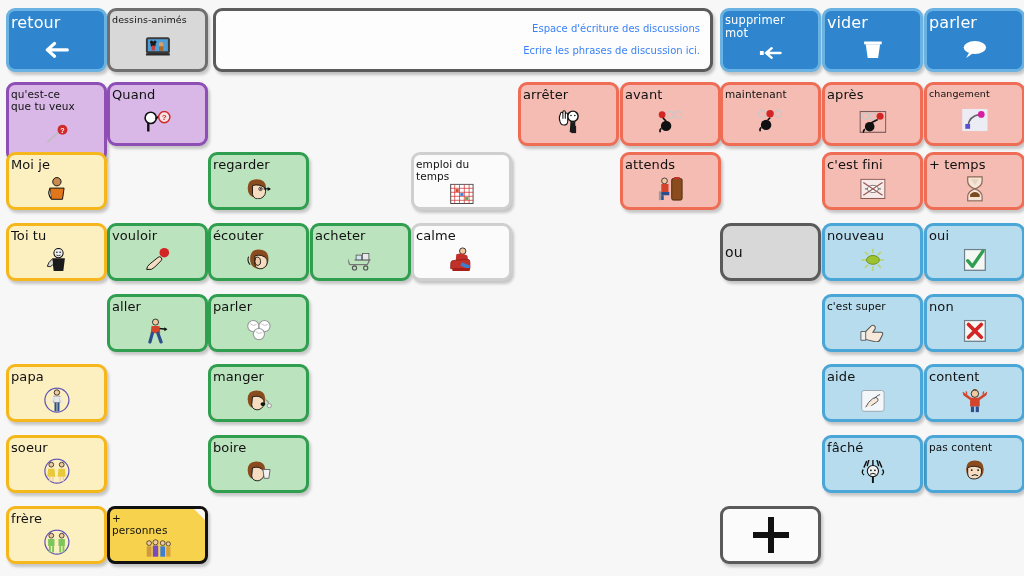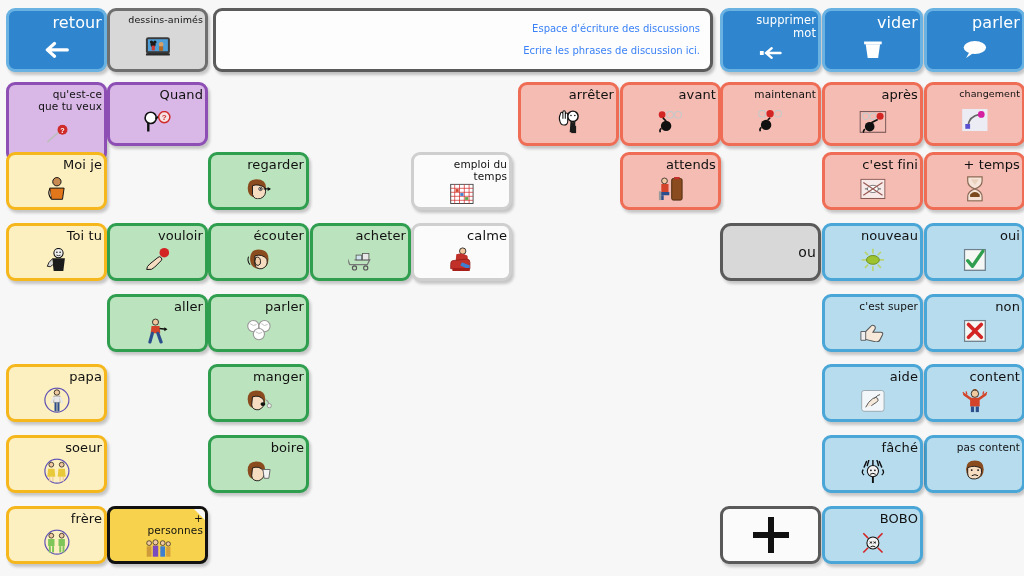--- a/index.html
+++ b/index.html
@@ -23,21 +23,21 @@
     flex-direction:column;
     align-items:center;
     justify-content:flex-start;
     padding:3px 2px 2px 2px;
     box-shadow:2px 3px 3px rgba(0,0,0,0.20);
     overflow:hidden;
   }
   .cell .lbl{
     display:block;
     width:100%;
-    text-align:right;
+    text-align:left;
     color:#111;
     font-size:13px;
     line-height:14px;
     letter-spacing:.1px;
     white-space:pre-line;
   }
   .cell .lbl.sm{font-size:10.5px;line-height:12px;}
   .cell .lbl.xs{font-size:9.5px;line-height:11px;}
   .cell .ico{
     flex:1 1 auto;
@@ -589,29 +589,13 @@
         </svg>
       </div>
     </div>
     <div class="cell t-plain centered" style="left: 720px; top: 506px; width: 101px; height: 58px;">
       <div class="ico">
         <svg width="36" height="36" viewBox="0 0 36 36">
           <path d="M18 3 V33 M3 18 H33" stroke="#111" stroke-width="6" stroke-linecap="square"></path>
         </svg>
       </div>
     </div>
-    <div class="cell t-lblue" style="left: 822px; top: 506px; width: 101px; height: 58px;">
-      <div class="lbl">BOBO</div>
-      <div class="ico" style="transform: scale(0.8);">
-        <svg width="32" height="30" viewBox="0 0 32 30">
-          <circle cx="16" cy="15" r="7.5" fill="#f2f2f2" stroke="#111" stroke-width="1.3"></circle>
-          <path d="M12 13.5 l3 2 M19.8 13.5 l-3 2 M12 15.5 l3-2 M19.8 15.5 l-3-2" stroke="#111" stroke-width="1.1"></path>
-          <path d="M13 20 q3-2 6 0" stroke="#111" stroke-width="1.2" fill="none"></path>
-          <g stroke="#d42525" stroke-width="2">
-            <line x1="4" y1="3" x2="10" y2="9"></line>
-            <line x1="28" y1="3" x2="22" y2="9"></line>
-            <line x1="4" y1="27" x2="10" y2="21"></line>
-            <line x1="28" y1="27" x2="22" y2="21"></line>
-          </g>
-        </svg>
-      </div>
-    </div>
   </div>
 
 </body></html>

